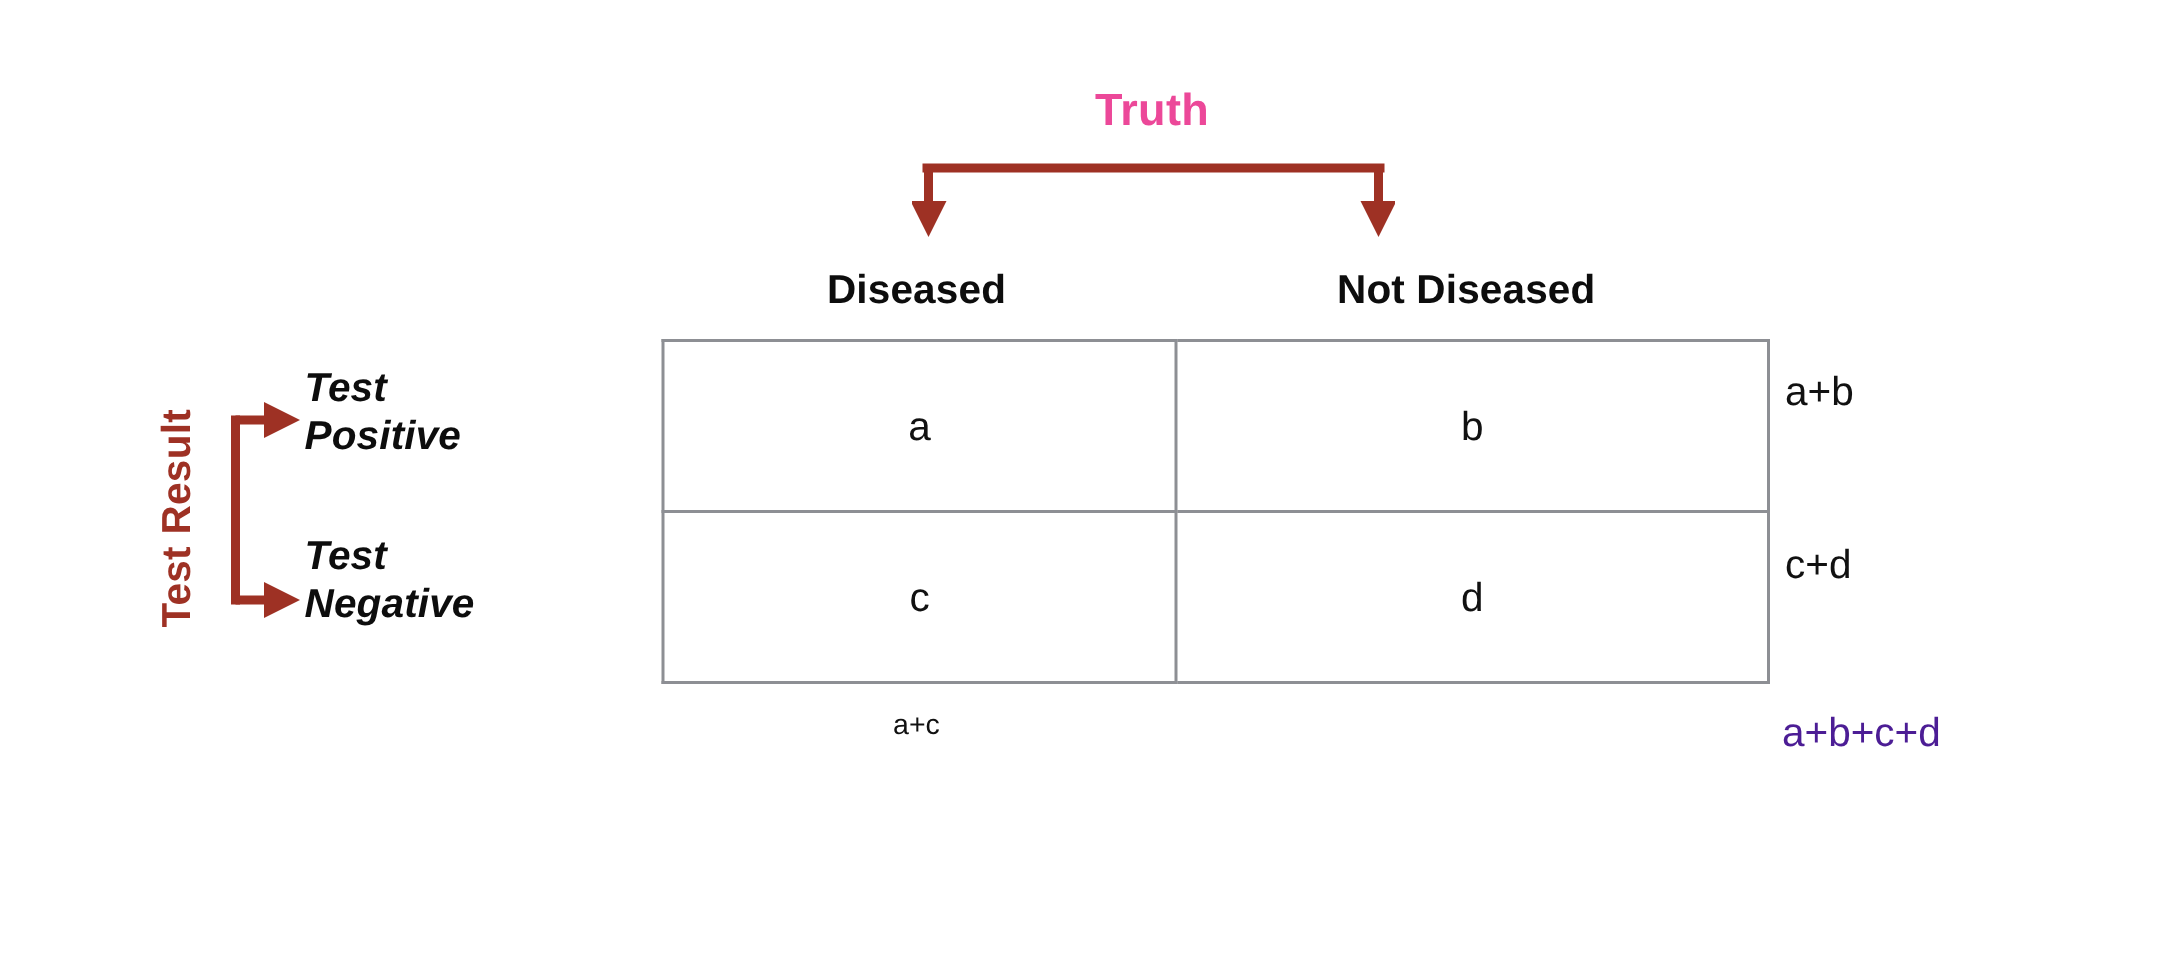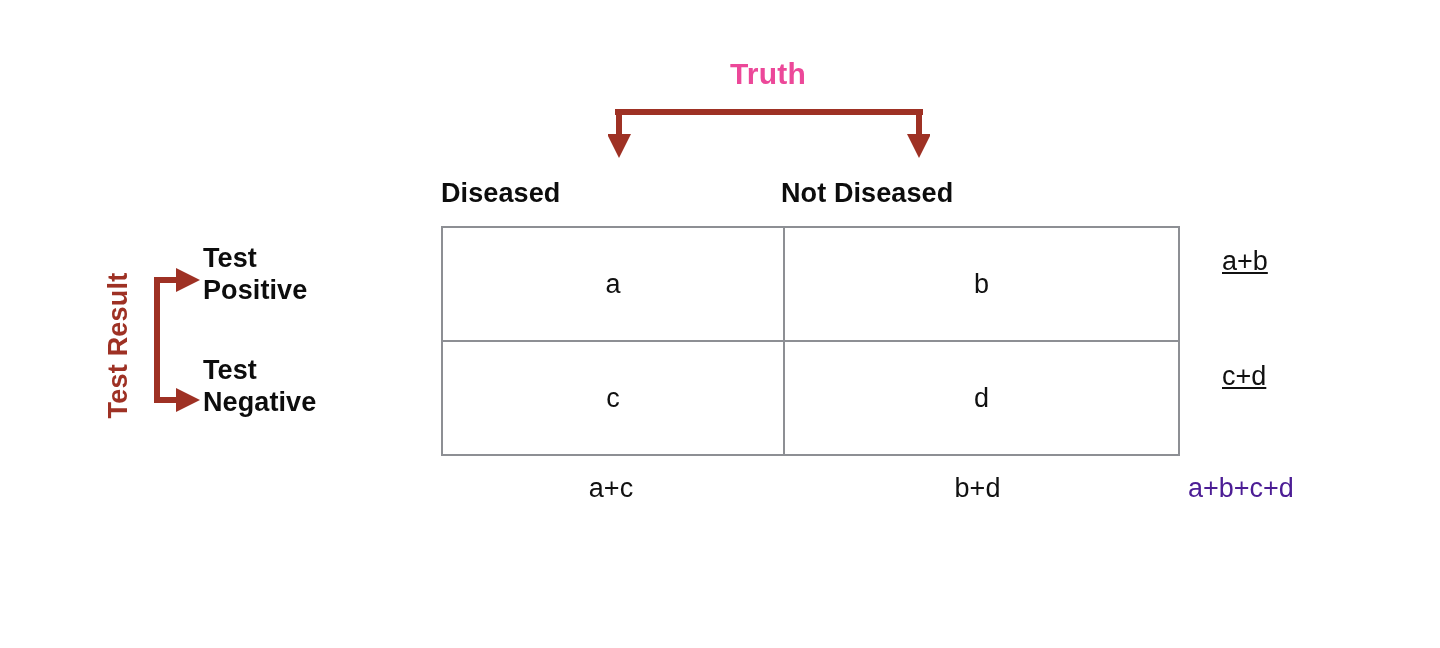--- a/index.html
+++ b/index.html
@@ -46,20 +46,21 @@
     height: 62px;
   }
 
   
   .col-head {
     position: absolute;
     top: 178px;
     font-size: 27px;
     font-weight: bold;
     color: #0d0d0d;
+    text-align: center;
     letter-spacing: 0.1px;
   }
   .col-head.c0 { left: 441px; width: 340px; }
   .col-head.c1 { left: 781px; width: 393px; }
 
   
   .result-label {
     position: absolute;
     left: -12px;
     top: 330px;
@@ -85,20 +86,21 @@
   
   .row-label {
     position: absolute;
     left: 203px;
     width: 220px;
     font-size: 27px;
     font-weight: bold;
     color: #0d0d0d;
     line-height: 1.18;
     letter-spacing: 0.1px;
+    font-style: italic;
   }
   .row-label.r0 { top: 243px; }
   .row-label.r1 { top: 355px; }
   .row-label .l2 { display: block; }
 
   
   .matrix {
     position: absolute;
     left: 441px;
     top: 226px;
@@ -115,34 +117,33 @@
     font-weight: normal;
     color: #111111;
     padding: 0;
   }
   .matrix td.col0 { width: 340px; }
   .matrix td.col1 { width: 393px; }
 
   
   .row-total {
     position: absolute;
-    left: 1222px;
+    left: 1190px;
     font-size: 27px;
     font-weight: normal;
     color: #111111;
     white-space: nowrap;
-    text-decoration: underline;
   }
   .row-total.t0 { top: 246px; }
   .row-total.t1 { top: 361px; }
 
   .col-total {
     position: absolute;
     top: 473px;
-    font-size: 27px;
+    font-size: 19px;
     font-weight: normal;
     color: #111111;
     text-align: center;
   }
   .col-total.k0 { left: 441px; width: 340px; }
   .col-total.k1 { left: 781px; width: 393px; }
   .grand-total {
     position: absolute;
     top: 473px;
     left: 1188px;
@@ -203,17 +204,16 @@
         <td class="col0">c</td>
         <td class="col1">d</td>
       </tr>
     </tbody>
   </table>
 
   <div class="row-total t0">a+b</div>
   <div class="row-total t1">c+d</div>
 
   <div class="col-total k0">a+c</div>
-  <div class="col-total k1">b+d</div>
 
   <div class="grand-total">a+b+c+d</div>
 
 </div>
 
 </body></html>

